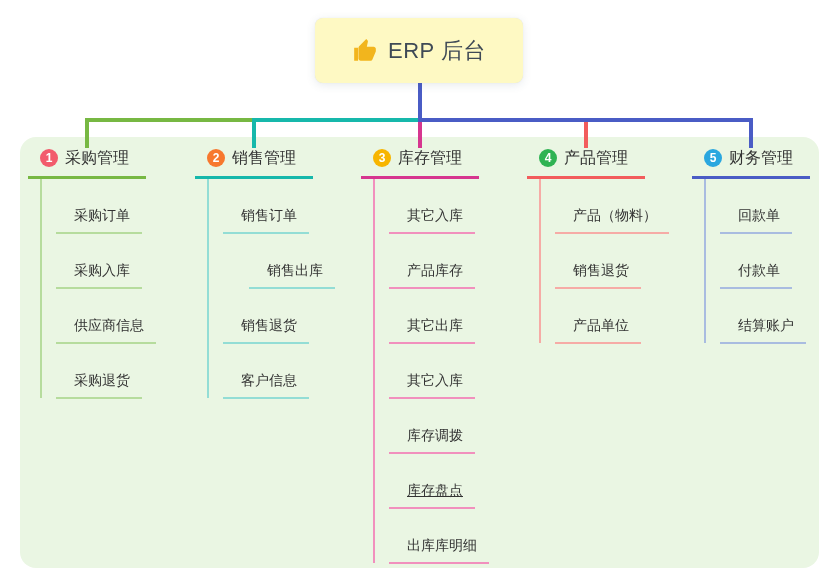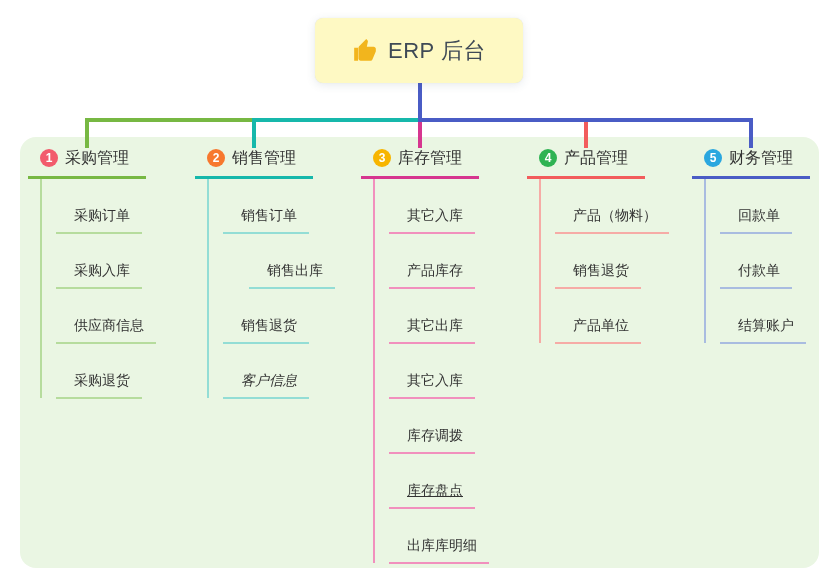--- a/index.html
+++ b/index.html
@@ -100,21 +100,21 @@
           <div class="child-row">
             <div class="child-label" style="border-bottom-color: rgb(147, 221, 213);">销售订单</div>
           </div>
           <div class="child-row">
             <div class="child-label" style="border-bottom-color: rgb(147, 221, 213); margin-left: 26px;">销售出库</div>
           </div>
           <div class="child-row">
             <div class="child-label" style="border-bottom-color: rgb(147, 221, 213);">销售退货</div>
           </div>
           <div class="child-row">
-            <div class="child-label" style="border-bottom-color: rgb(147, 221, 213); font-style: italic;">客户信息</div>
+            <div class="child-label" style="border-bottom-color: rgb(147, 221, 213);">客户信息</div>
           </div>
         </div>
       </div>
       <div class="branch" style="left: 361px;">
         <div class="branch-header" style="border-bottom-color: rgb(214, 54, 143);">
           <span class="badge" style="background: rgb(247, 181, 0);">3</span>
           <span class="branch-label">库存管理</span>
         </div>
         <div class="children">
           <div class="vline" style="background: rgb(241, 144, 189); height: 384px;"></div>

